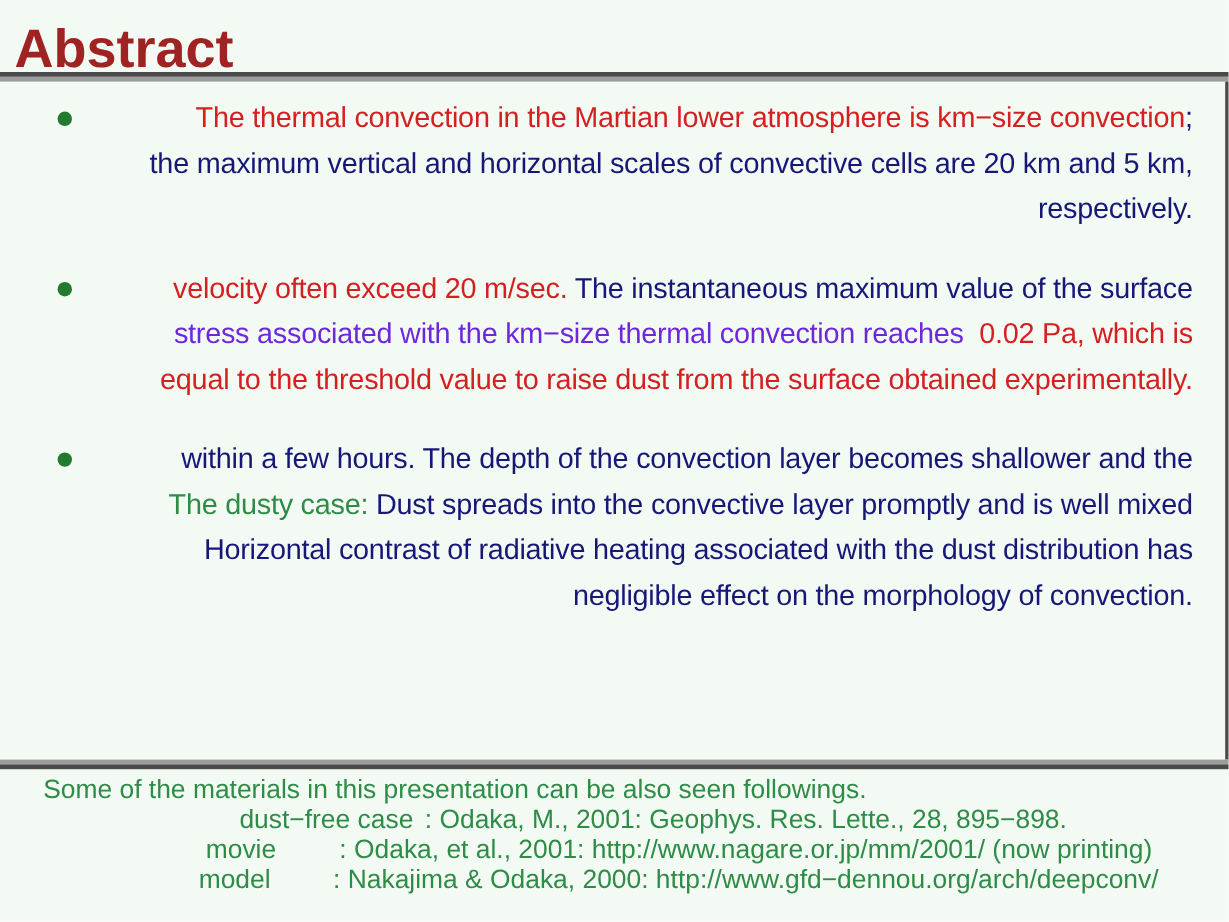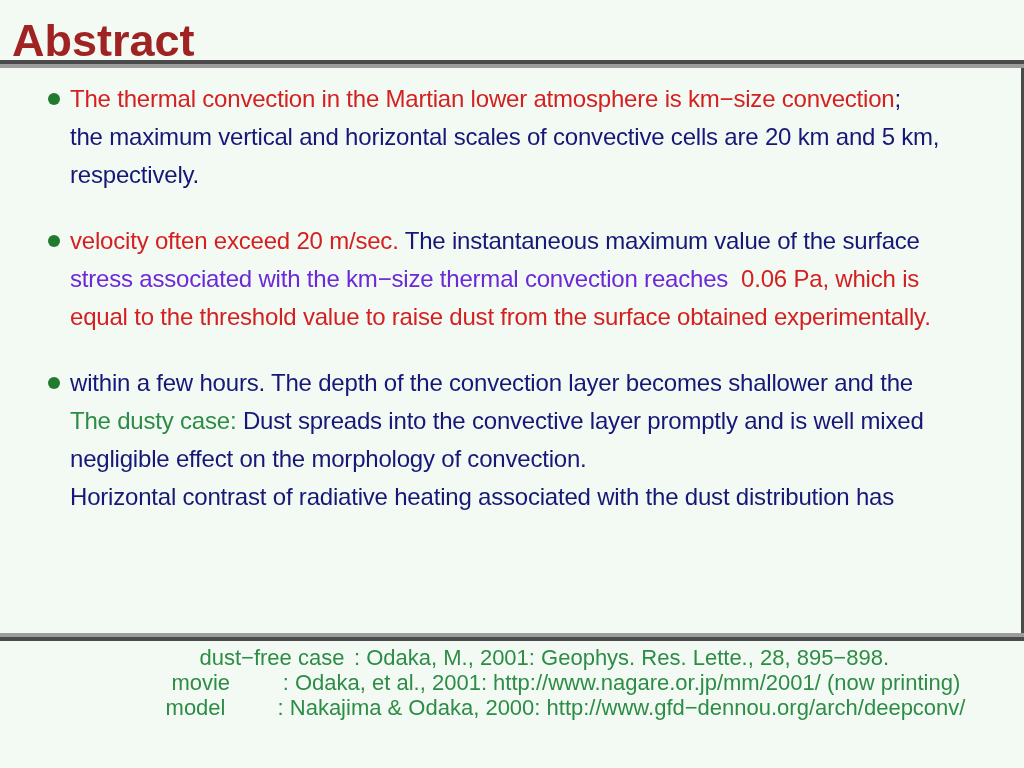--- a/index.html
+++ b/index.html
@@ -21,21 +21,21 @@
   .rule .band-dark { height: 4px; background: var(--c-rule_dark, #4A4A4A); }
   .rule .band-gray { height: 4px; background: var(--c-rule_gray, #9C9C9C); }
   .right-edge {
     position: absolute; top: 68px; right: 0; width: 3px; height: 565px;
     background: var(--c-rule_dark, #4A4A4A);
   }
   .content {
     position: absolute; top: 68px; left: 0; width: 1024px; height: 565px;
     padding: 12px 30px 0 70px; box-sizing: border-box;
   }
-  .bullet-list { list-style: none; margin: 0; padding: 0; }
+  .bullet-list { list-style: none; margin: 0; padding: 0; text-align: right; }
   .bullet-item { position: relative; margin: 0 0 28px 0; }
   .bullet-item .dot {
     position: absolute; left: -22px; top: 13px;
     width: 12px; height: 12px; border-radius: 50%;
     background: var(--c-bullet, #227A2F);
   }
   .text-line {
     font-size: 24px; line-height: 38px; white-space: pre;
     letter-spacing: -0.2px;
   }
@@ -63,40 +63,41 @@
     <ul class="bullet-list" id="bullet-list">
         <li class="bullet-item">
           <span class="dot"></span>
           <div class="text-line"><span style="color: rgb(212, 32, 32);">The thermal convection in the Martian lower atmosphere is km−size convection</span><span style="color: rgb(23, 23, 120);">;</span></div>
           <div class="text-line"><span style="color: rgb(23, 23, 120);">the maximum vertical and horizontal scales of convective cells are 20 km and 5 km,</span></div>
           <div class="text-line"><span style="color: rgb(23, 23, 120);">respectively.</span></div>
         </li>
         <li class="bullet-item">
           <span class="dot"></span>
           <div class="text-line"><span style="color: rgb(212, 32, 32);">velocity often exceed 20 m/sec. </span><span style="color: rgb(23, 23, 120);">The instantaneous maximum value of the surface</span></div>
-          <div class="text-line"><span style="color: #6d28d9;">stress associated with the km−size thermal convection reaches </span><span style="color: rgb(212, 32, 32);"> 0.06 Pa, which is</span></div>
+          <div class="text-line"><span style="color: #6d28d9;">stress associated with the km−size thermal convection reaches </span><span style="color: rgb(212, 32, 32);"> 0.02 Pa, which is</span></div>
           <div class="text-line"><span style="color: rgb(212, 32, 32);">equal to the threshold value to raise dust from the surface obtained experimentally.</span></div>
         </li>
         <li class="bullet-item">
           <span class="dot"></span>
           <div class="text-line"><span style="color: rgb(23, 23, 120);">within a few hours. The depth of the convection layer becomes shallower and the</span></div>
           <div class="text-line"><span style="color: rgb(45, 140, 70);">The dusty case: </span><span style="color: rgb(23, 23, 120);">Dust spreads into the convective layer promptly and is well mixed</span></div>
+          <div class="text-line"><span style="color: rgb(23, 23, 120);">Horizontal contrast of radiative heating associated with the dust distribution has</span></div>
           <div class="text-line"><span style="color: rgb(23, 23, 120);">negligible effect on the morphology of convection.</span></div>
-          <div class="text-line"><span style="color: rgb(23, 23, 120);">Horizontal contrast of radiative heating associated with the dust distribution has</span></div>
         </li>
       </ul>
   </div>
 
   <div class="right-edge"></div>
 
   <div class="rule rule-bottom">
     <div class="band-gray"></div>
     <div class="band-dark"></div>
   </div>
 
   <div class="footer">
+    <div class="footer-intro">Some of the materials in this presentation can be also seen followings.</div>
     <div id="reference-list">
         <div class="ref-line"><span class="ref-label">dust−free case</span><span>: Odaka, M., 2001: Geophys. Res. Lette., 28, 895−898.</span></div>
         <div class="ref-line"><span class="ref-label">movie</span><span>: Odaka, et al., 2001: http://www.nagare.or.jp/mm/2001/ (now printing)</span></div>
         <div class="ref-line"><span class="ref-label">model</span><span>: Nakajima &amp; Odaka, 2000: http://www.gfd−dennou.org/arch/deepconv/</span></div>
       </div>
   </div>
 </div>
 
 </body></html>

